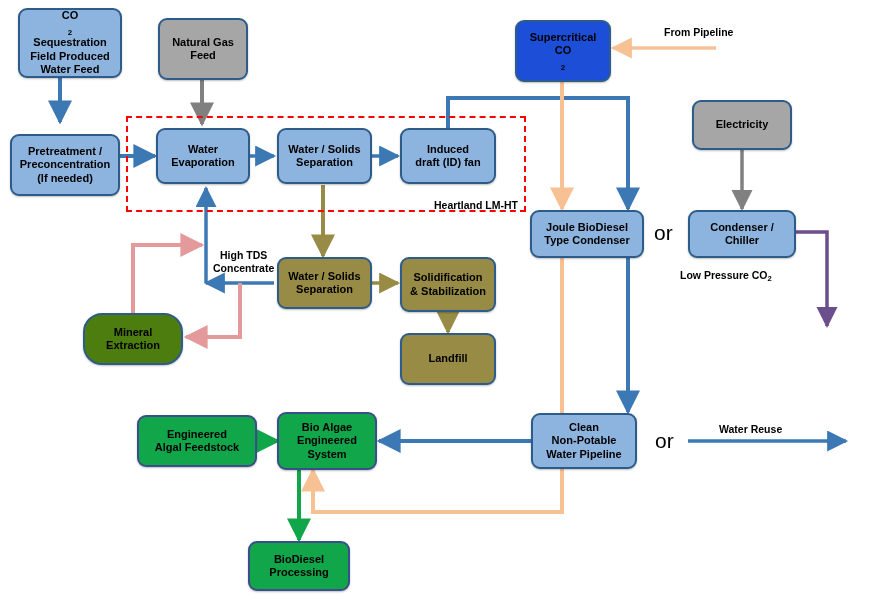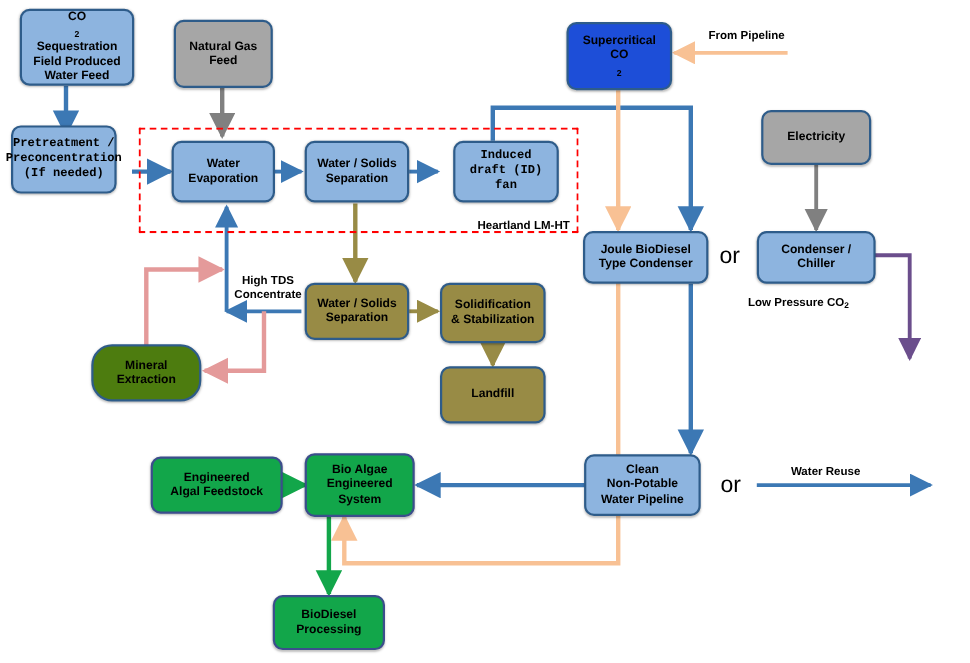--- a/index.html
+++ b/index.html
@@ -173,23 +173,23 @@
     </div>
   </div>
 
   <div class="node c-orange" style="left:515px; top:20px; width:96px; height:62px;">
     <div>
       <span>Supercritical</span>
       <span><span>CO</span><sub>2</sub></span>
     </div>
   </div>
 
-  <div class="lbl" style="left:644px; top:26px;">From Pipeline</div>
-
-  <div class="node c-blue" style="left:10px; top:114px; width:96px; height:62px;font-family:Liberation Mono, monospace;">
+  <div class="lbl" style="left:664px; top:26px;">From Pipeline</div>
+
+  <div class="node c-blue" style="left:10px; top:134px; width:110px; height:62px;">
     <div>
       <span>Pretreatment /</span>
       <span>Preconcentration</span>
       <span>(If needed)</span>
     </div>
   </div>
 
   <div class="node c-blue" style="left:156px; top:128px; width:94px; height:56px;">
     <div>
       <span>Water</span>
@@ -197,21 +197,21 @@
     </div>
   </div>
 
   <div class="node c-blue" style="left:277px; top:128px; width:95px; height:56px;">
     <div>
       <span>Water / Solids</span>
       <span>Separation</span>
     </div>
   </div>
 
-  <div class="node c-blue" style="left:412px; top:128px; width:96px; height:56px;font-family:Liberation Mono, monospace;">
+  <div class="node c-blue" style="left:400px; top:128px; width:96px; height:56px;">
     <div>
       <span>Induced</span>
       <span>draft (ID) fan</span>
     </div>
   </div>
 
   <div class="node c-gray" style="left:692px; top:100px; width:100px; height:50px;">
     <div>
       <span>Electricity</span>
     </div>

